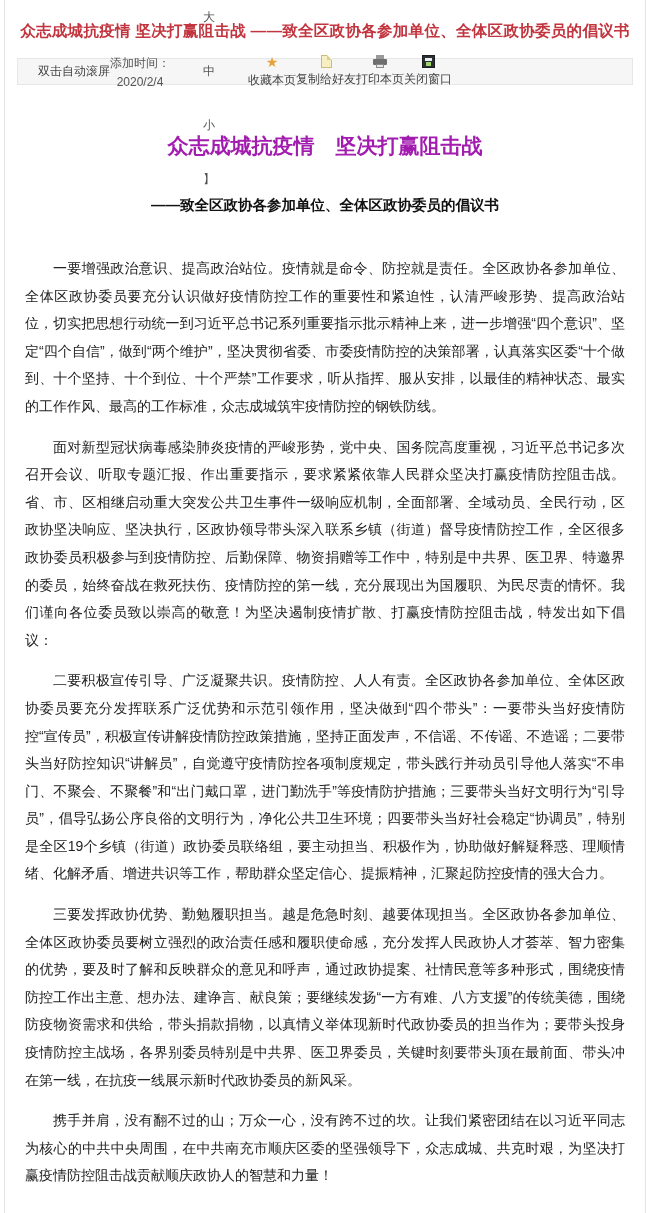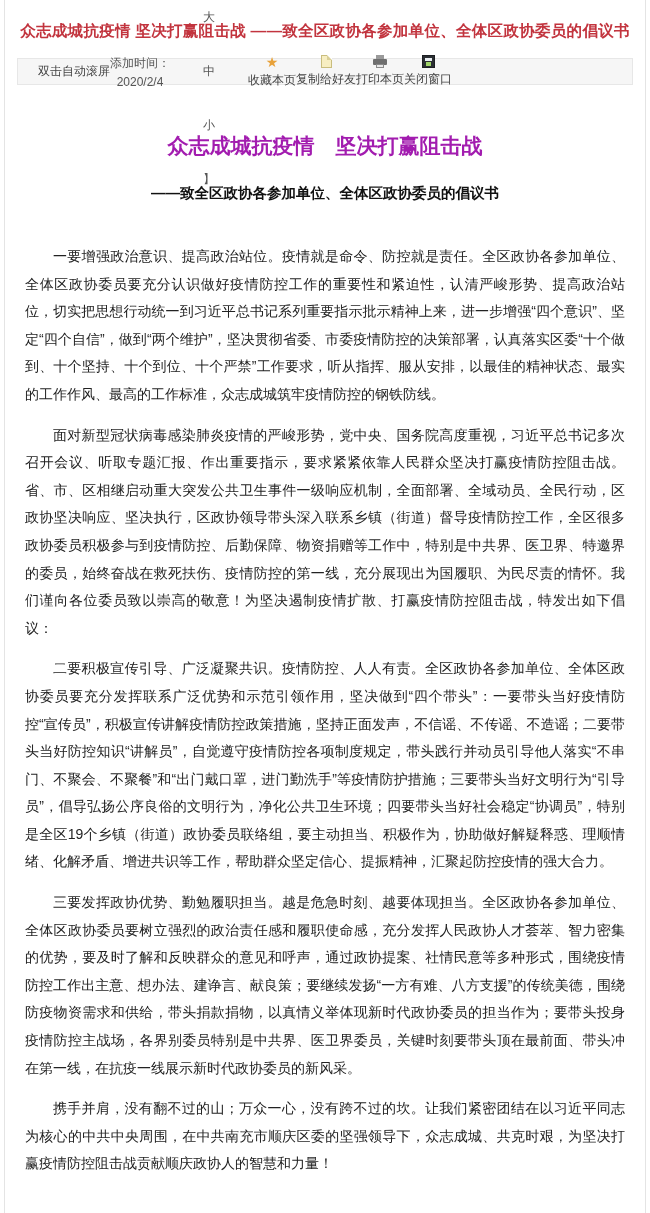--- a/index.html
+++ b/index.html
@@ -57,21 +57,21 @@
   .icon-close { width:13px; height:13px; background:#2b2f33; position:relative; border:1px solid #1c1f22; }
   .icon-close::before { content:""; position:absolute; left:2px; top:2px; width:7px; height:3px; background:#e9eef2; }
   .icon-close::after { content:""; position:absolute; left:3px; bottom:1px; width:5px; height:4px; background:#9fd468; }
   
   .article { padding:0 20px; color:#1e1e1e; }
   .art-title {
     margin-top:47px; text-align:center;
     font-size:21px; font-weight:bold; color:#a21caf;
   }
   .art-subtitle {
-    margin-top:24px; text-align:center;
+    margin-top:36px; text-align:center;
     font-size:14.5px; font-weight:bold; color:#111;
   }
   .body-text {
     margin-top:40px;
     font-size:14px; line-height:27.6px;
     text-align:justify;
     color:#222;
   }
   .salutation { text-indent:0; }
   .para { text-indent:2em; margin-top:13px; }

